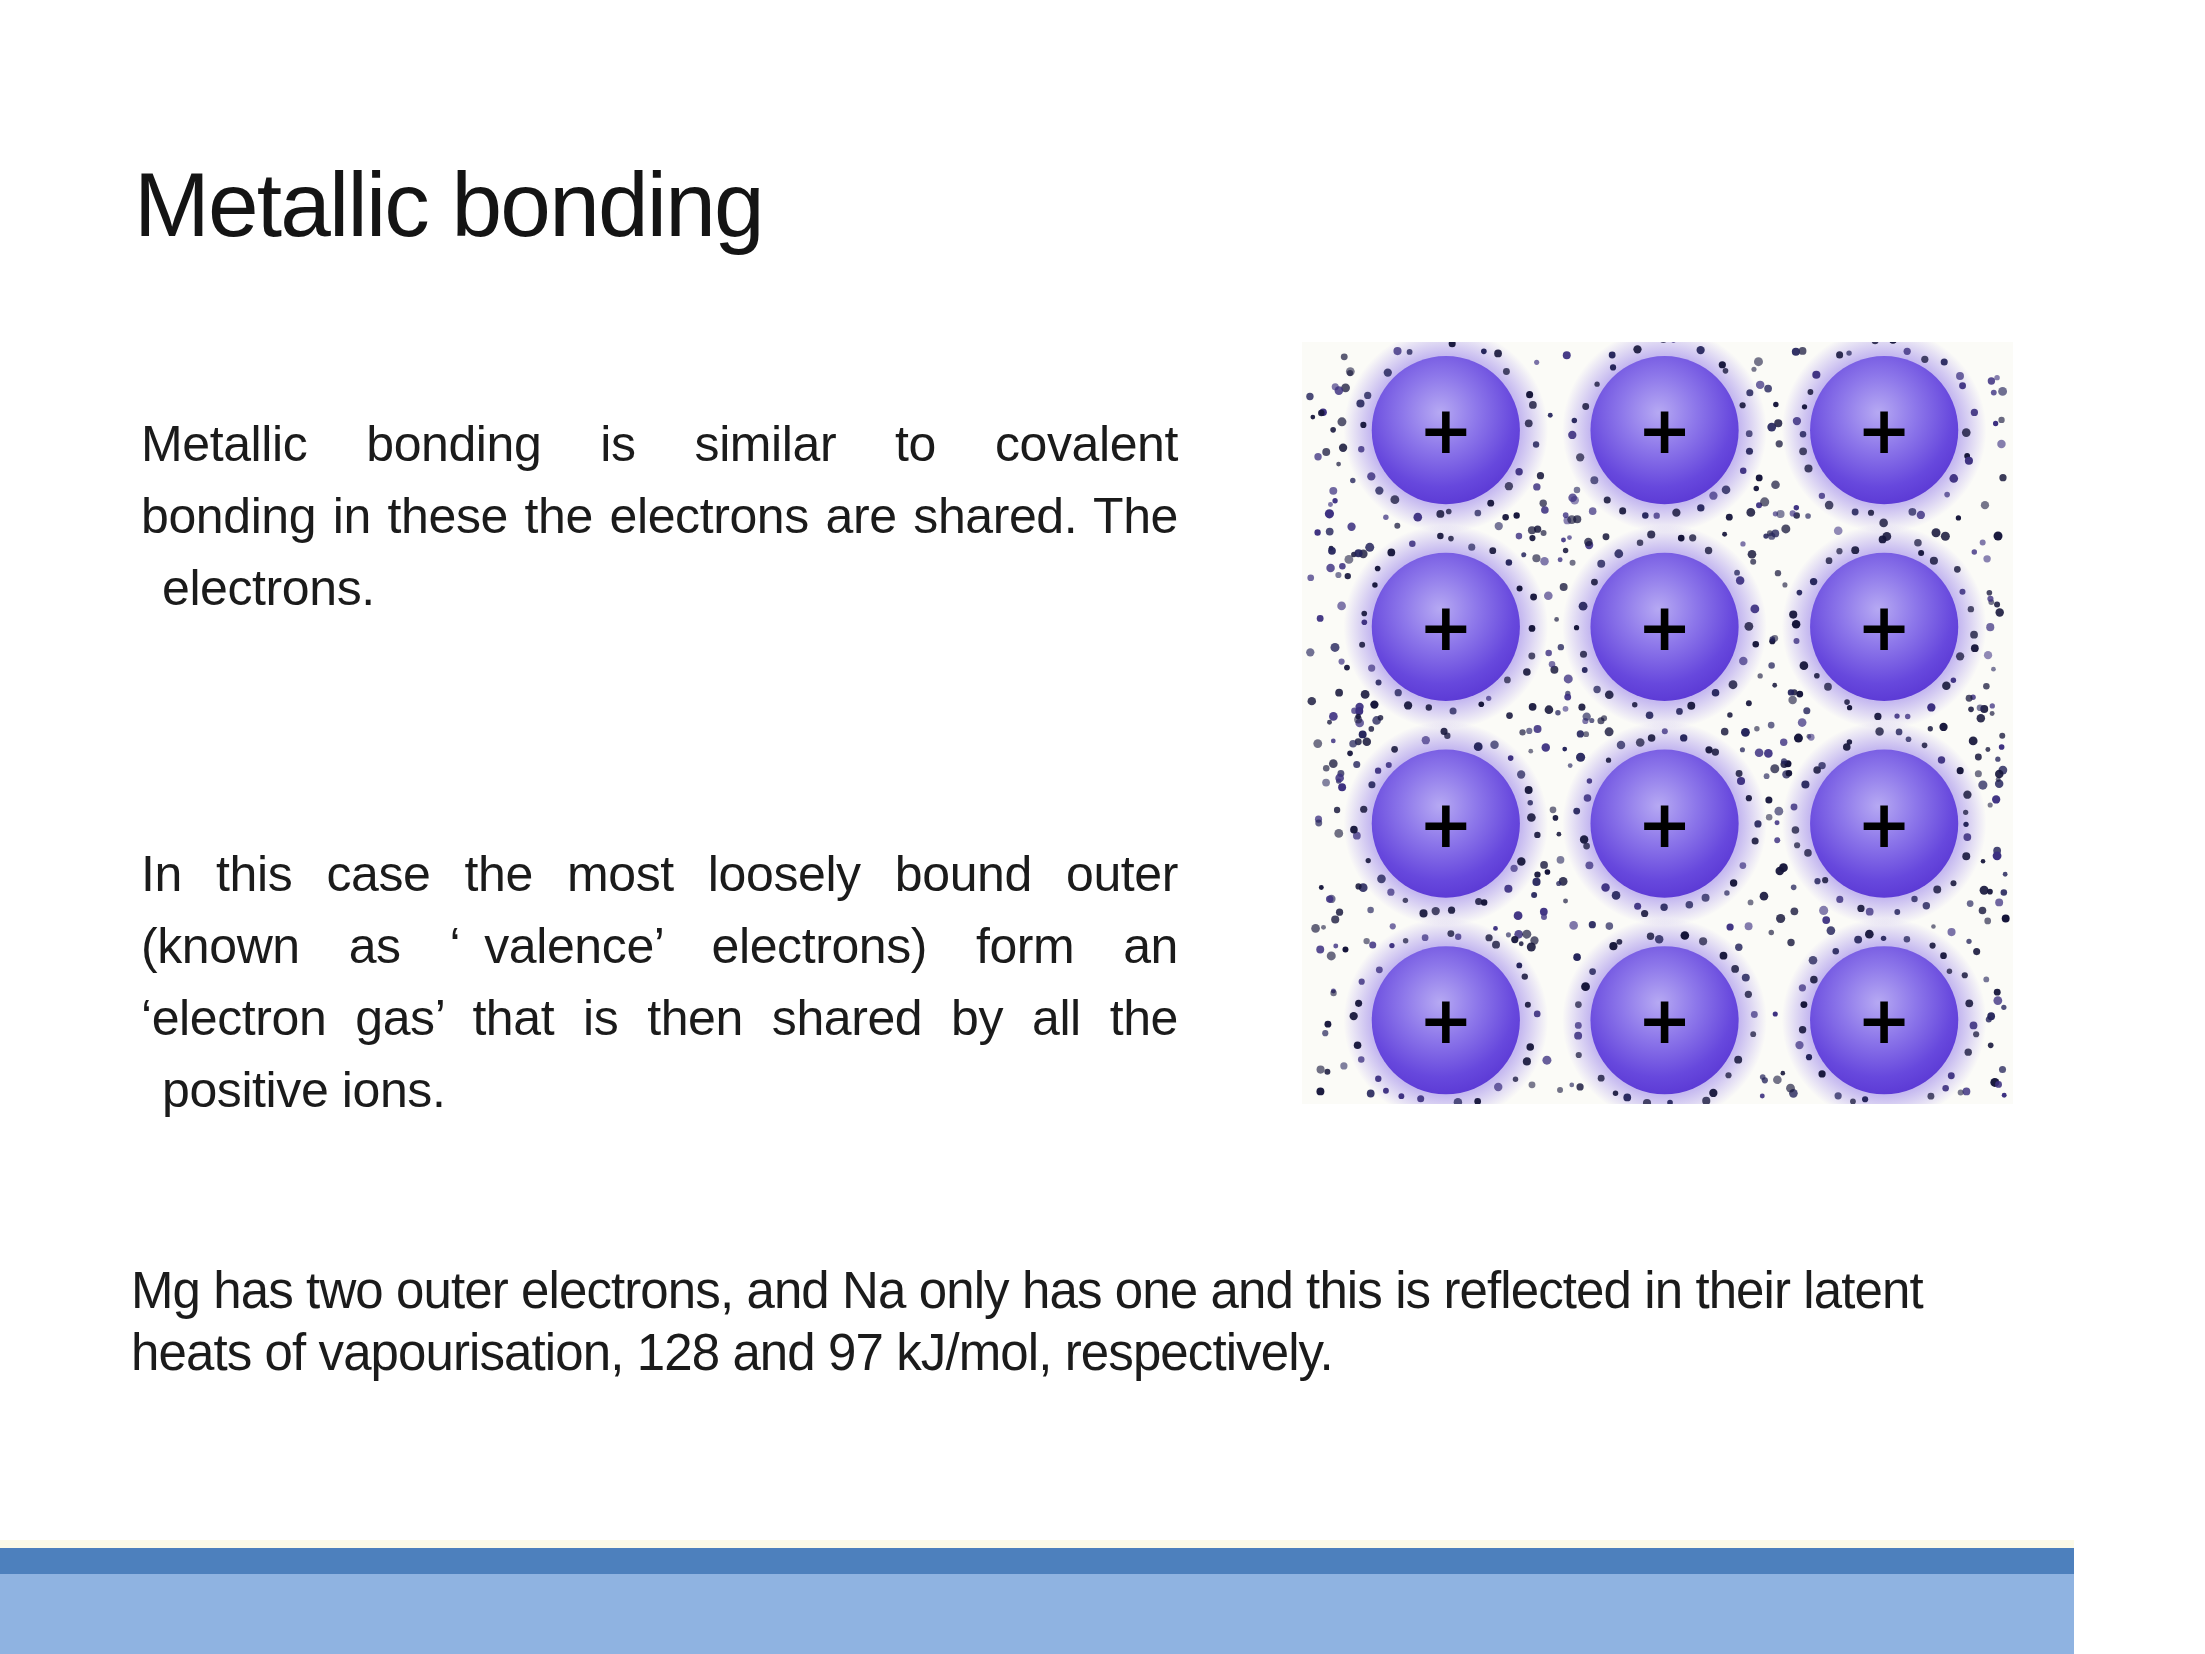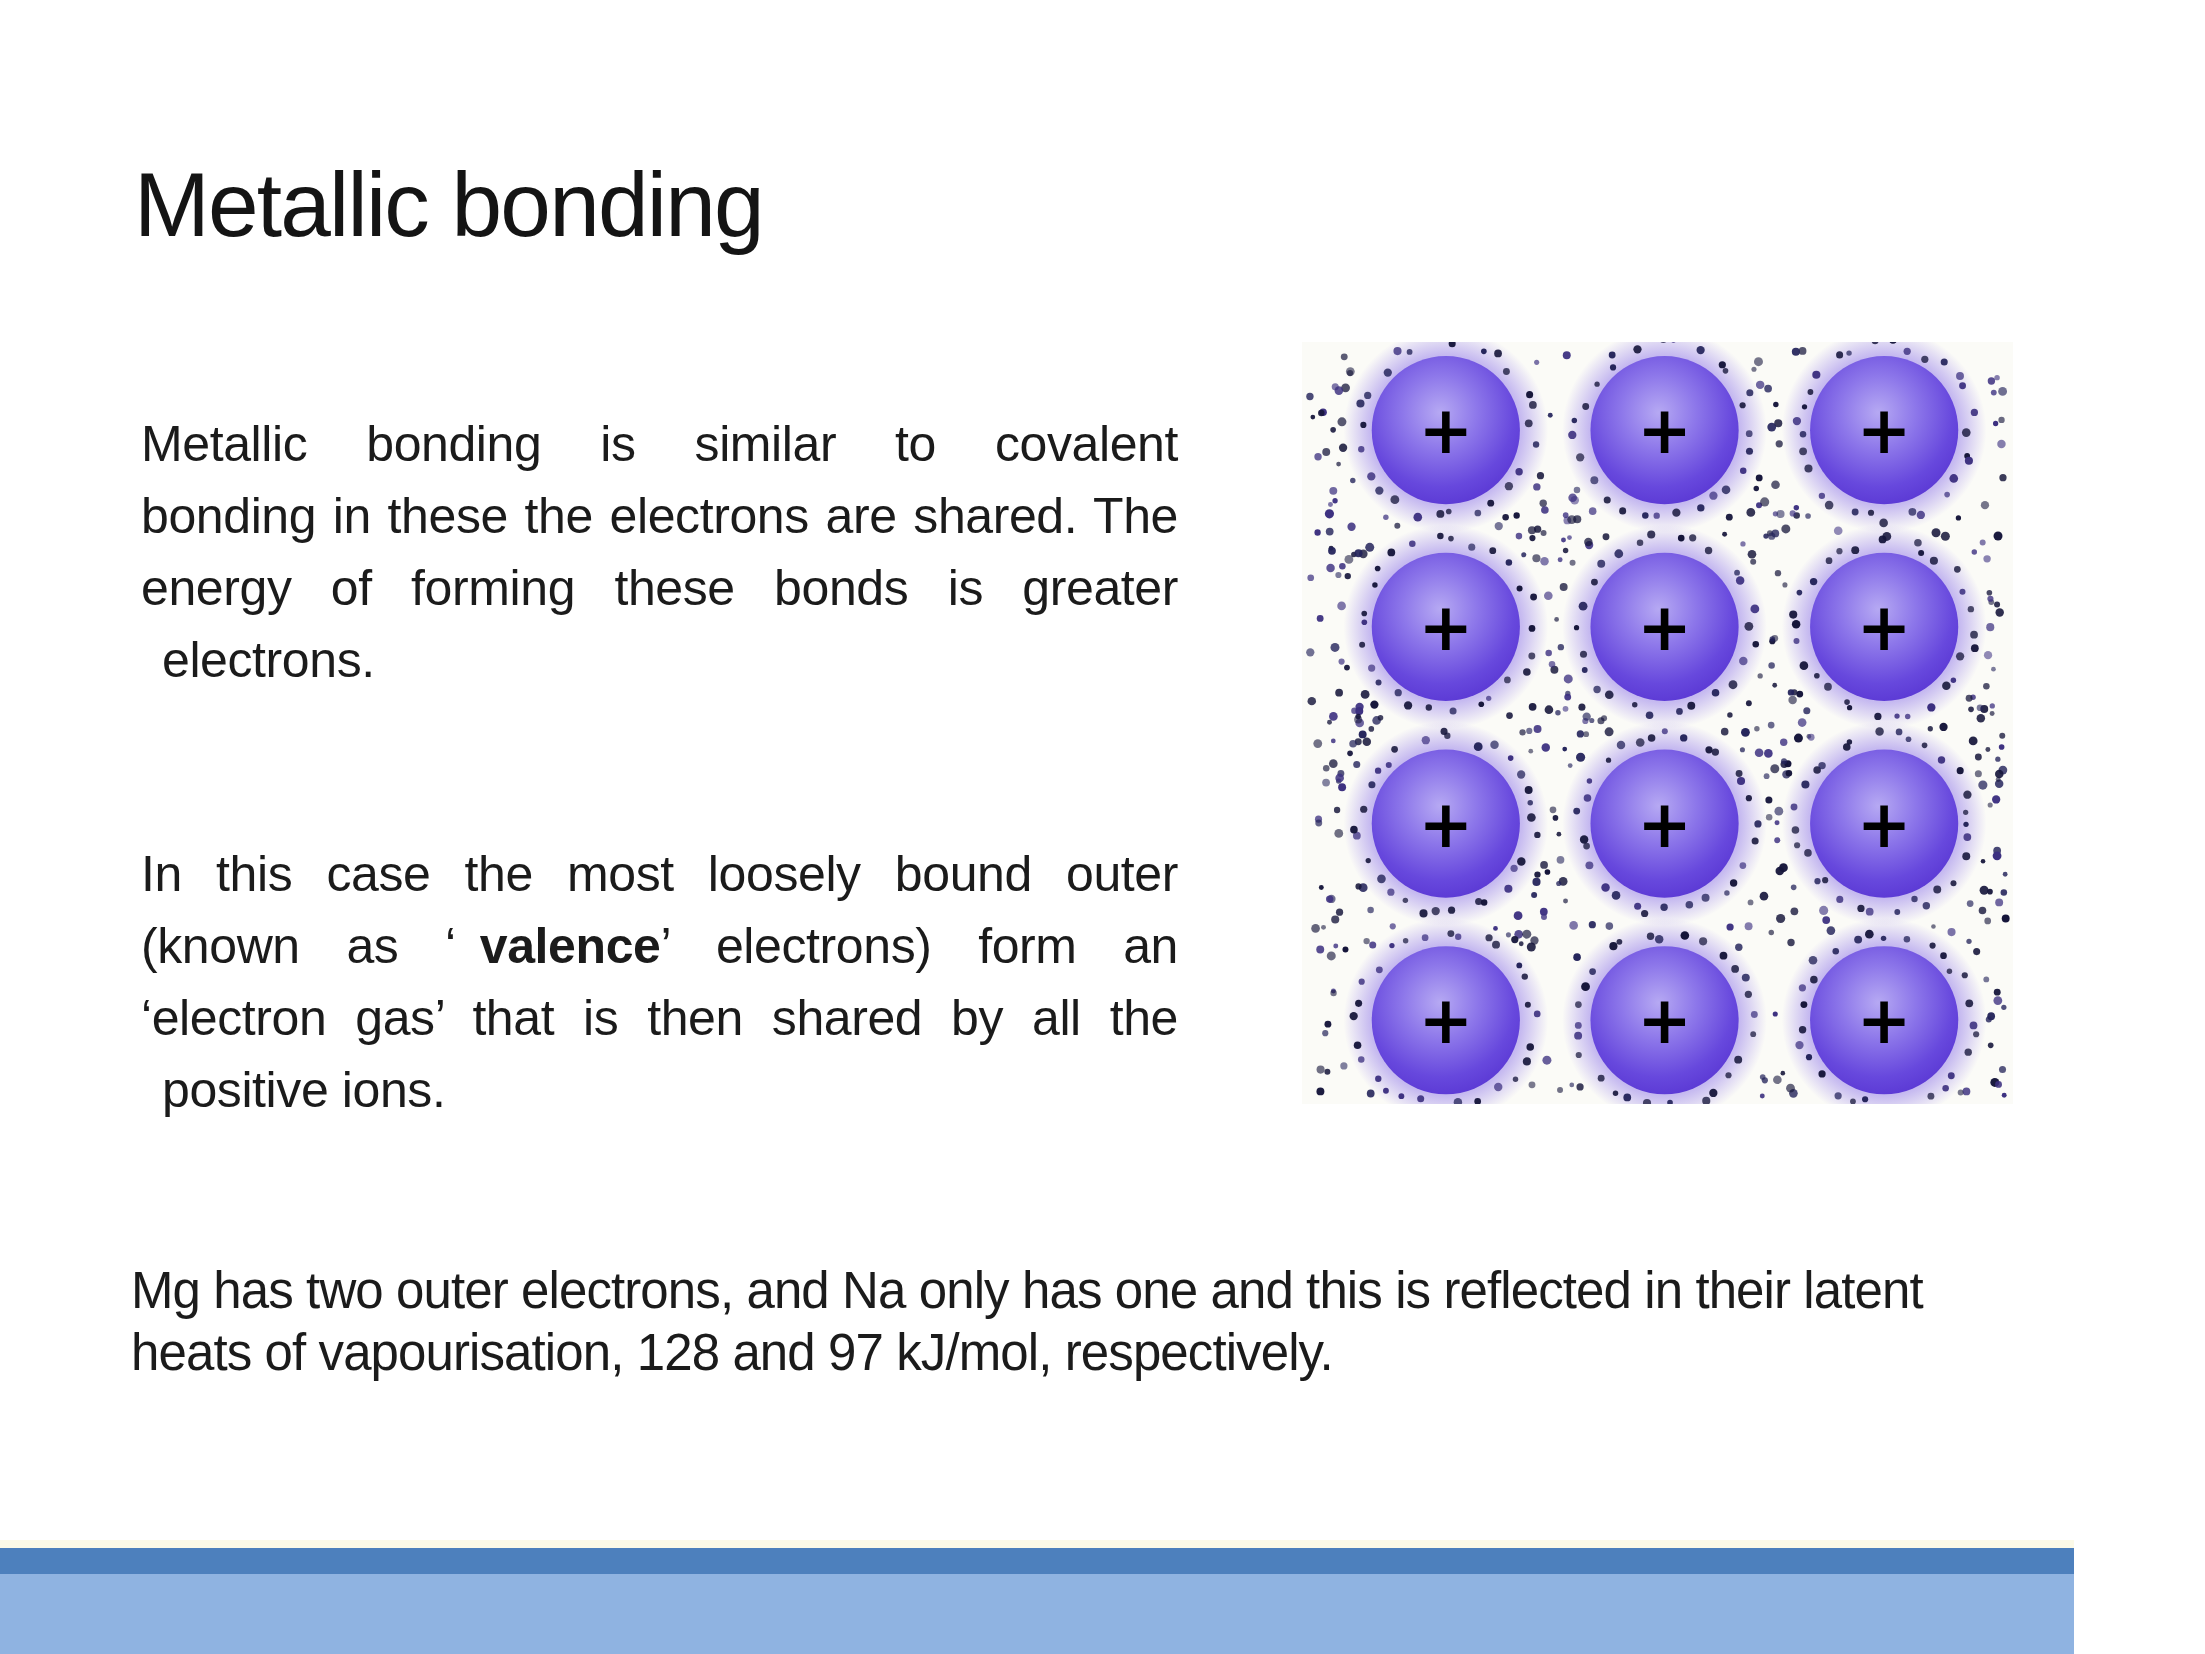--- a/index.html
+++ b/index.html
@@ -26,21 +26,21 @@
     width:1037px;
     font-size:50px;
     line-height:72px;
     letter-spacing:-0.4px;
     color:#1b1b1b;
   }
   .para-1{top:408px;}
   .para-2{top:838px;}
   .jline{text-align:justify;text-align-last:justify;}
   .jline.last-line{text-align-last:left;margin-left:21px;}
-  .jline strong{font-weight:bold;margin-left:24px;}
+  .jline strong{font-weight:normal;margin-left:24px;}
   .footer-text{
     position:absolute;
     left:103px;top:1260px;
     font-size:51px;
     line-height:62px;
     letter-spacing:-0.9px;
     color:#1b1b1b;
     margin-left:28px;
   }
   .footer-text div{white-space:nowrap;}
@@ -63,21 +63,20 @@
 </head>
 <body>
 
 <div class="slide">
 
   <div class="title">Metallic bonding</div>
 
   <div class="para para-1">
     <div class="jline">Metallic bonding is similar to covalent</div>
     <div class="jline">bonding in these the electrons are shared. The</div>
-    <div class="jline">energy of forming these bonds is greater</div>
     <div class="jline last-line">electrons.</div>
   </div>
 
   <div class="para para-2">
     <div class="jline">In this case the most loosely bound outer</div>
     <div class="jline"><span>(known as ‘</span><strong>valence</strong><span>’ electrons) form an</span></div>
     <div class="jline">‘electron gas’ that is then shared by all the</div>
     <div class="jline last-line">positive ions.</div>
   </div>
 

